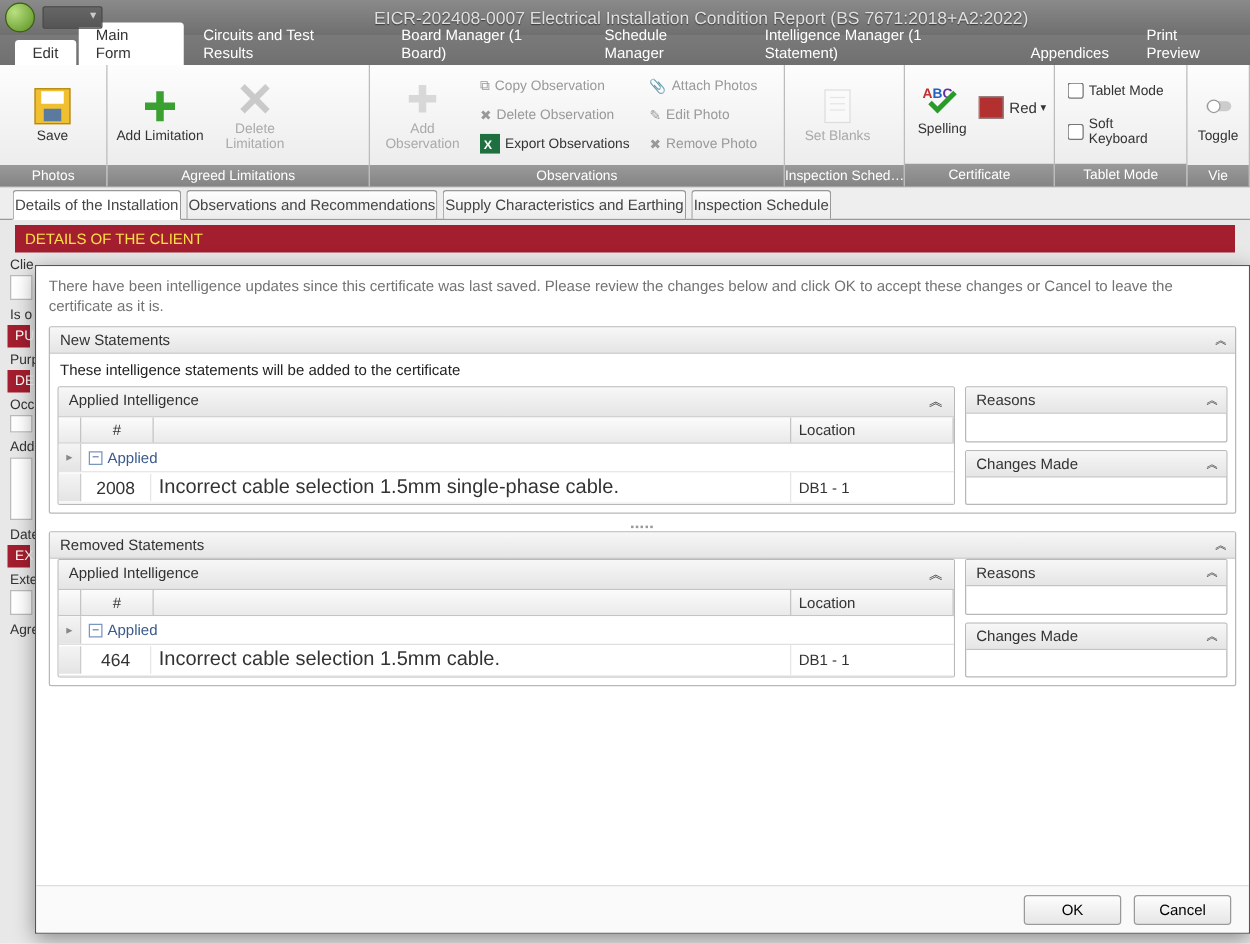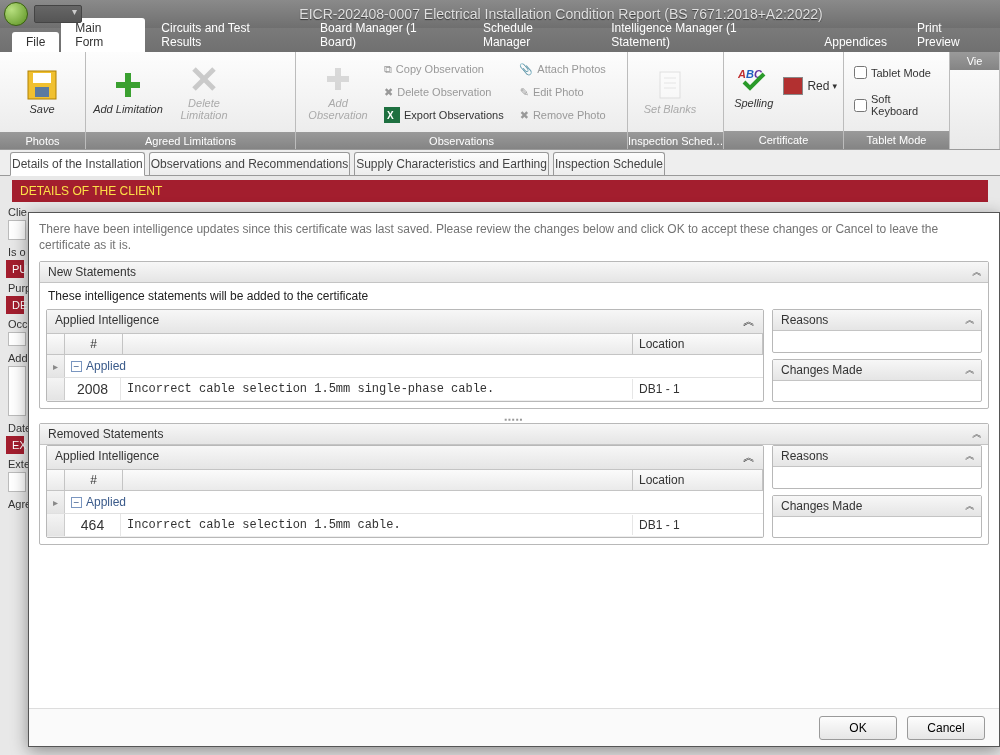--- a/index.html
+++ b/index.html
@@ -16,21 +16,21 @@
 .ribbon-tabs { height: 24px; background: linear-gradient(#7a7a7a,#707070); display:flex; align-items:flex-end; padding-left:12px; gap:2px; }
 .ribbon-tabs .tab { padding: 3px 14px; font-size:12px; color:#fff; background:transparent; border-radius:3px 3px 0 0; cursor:pointer; }
 .ribbon-tabs .tab.file { background:#fff; color:#333; }
 .ribbon-tabs .tab.active { background:#fff; color:#333; }
 
 
 .ribbon { height: 98px; background: linear-gradient(#fdfdfd,#e9e9e9); border-bottom:1px solid #9a9a9a; display:flex; }
 .ribbon-group { border-right:1px solid #bcbcbc; display:flex; flex-direction:column; }
 .ribbon-group .items { flex:1; display:flex; align-items:center; padding:2px 6px; gap:4px; }
 .ribbon-group .label { height:18px; background:linear-gradient(#9a9a9a,#848484); color:#fff; font-size:11px; text-align:center; line-height:18px; white-space:nowrap; overflow:hidden; }
-.big-btn { display:flex; flex-direction:column; align-items:center; justify-content:center; width:72px; height:76px; border:1px solid transparent; border-radius:3px; cursor:pointer;font-style:italic; }
+.big-btn { display:flex; flex-direction:column; align-items:center; justify-content:center; width:72px; height:76px; border:1px solid transparent; border-radius:3px; cursor:pointer; }
 .big-btn .ico { width:32px; height:32px; margin-bottom:2px; display:flex; align-items:center; justify-content:center; }
 .big-btn .txt { font-size:11px; text-align:center; line-height:12px; }
 .big-btn.disabled { color:#aaa; cursor:default; }
 .big-btn.disabled .ico { opacity:0.4; }
 .small-btn-col { display:flex; flex-direction:column; gap:1px; }
 .small-btn { display:flex; align-items:center; gap:4px; padding:2px 6px; font-size:11px; color:#999; height:22px; cursor:pointer; border-radius:2px; white-space:nowrap;}
 .small-btn.enabled { color:#333; }
 .color-swatch { width:20px; height:18px; background:#b23030; border:1px solid #888; margin-right:4px;}
 .check-row { display:flex; align-items:center; gap:4px; font-size:11px; padding:2px 4px; }
 .check-row input { width:13px; height:13px; }
@@ -78,41 +78,41 @@
 .col-loc { width:130px; }
 
 .grid-body { }
 .group-row { display:flex; align-items:center; background:#fff; border-bottom:1px solid #e0e0e0;}
 .group-row .gut { width:18px; background:linear-gradient(#f4f4f4,#e4e4e4); border-right:1px solid #ccc; height:22px; display:flex; align-items:center; justify-content:center; color:#888; font-size:10px;}
 .group-row .grp { flex:1; padding:3px 6px; font-size:12px; color:#3a5a8a; display:flex; align-items:center; gap:4px;}
 .minus { display:inline-block; width:11px; height:11px; border:1px solid #7a96c0; text-align:center; line-height:9px; font-size:10px; color:#3a5a8a; background:#fff;}
 .data-row { display:flex; align-items:center; background:#fff; border-bottom:1px solid #eee;}
 .data-row .gut { width:18px; background:linear-gradient(#f4f4f4,#e4e4e4); border-right:1px solid #ccc; height:22px;}
 .data-row .num { width:56px; text-align:center; border-right:1px solid #e6e6e6; padding:3px 0; font-size:14px;}
-.data-row .desc { flex:1; padding:3px 6px; font-size:12px; border-right:1px solid #e6e6e6;font-family:Liberation Mono, monospace;}
+.data-row .desc { flex:1; padding:3px 6px; font-size:16px; border-right:1px solid #e6e6e6;}
 .data-row .loc { width:130px; padding:3px 6px; font-size:12px;}
 
 .splitter { height:8px; display:flex; align-items:center; justify-content:center; color:#999; font-size:8px; letter-spacing:1px; cursor:row-resize;}
 
 .dlg-btns { height:38px; border-top:1px solid #ddd; display:flex; align-items:center; justify-content:flex-end; gap:10px; padding:0 14px; background:#fafafa;}
 .dlg-btns button { width:78px; height:24px; background:linear-gradient(#fdfdfd,#e6e6e6); border:1px solid #9a9a9a; border-radius:3px; font-size:12px; cursor:pointer;}
 
 svg { display:block; }
 </style>
 </head>
 <body>
 
 <div class="titlebar">
   <div class="orb"></div>
   <div class="qat"></div>
   <div class="title">EICR-202408-0007 Electrical Installation Condition Report (BS 7671:2018+A2:2022)</div>
 </div>
 
 <div class="ribbon-tabs">
-  <div class="tab file">File</div>
+  <div class="tab file">Edit</div>
   <div class="tab active">Main Form</div>
   <div class="tab">Circuits and Test Results</div>
   <div class="tab">Board Manager (1 Board)</div>
   <div class="tab">Schedule Manager</div>
   <div class="tab">Intelligence Manager (1 Statement)</div>
   <div class="tab">Appendices</div>
   <div class="tab">Print Preview</div>
 </div>
 
 <div class="ribbon">
@@ -253,20 +253,31 @@
         </div>
       <div class="check-row">
           <input type="checkbox" style="">
           <span>Soft Keyboard</span>
         </div>
     </div>
     <div class="label">Tablet Mode</div>
   </div>
 
   <div class="ribbon-group" style="flex:1; min-width:40px;">
+    <div class="items">
+      <div class="big-btn" style="width:44px;">
+        <div class="ico">
+            <svg width="24" height="24">
+              <rect x="2" y="8" width="20" height="8" rx="4" fill="#ccc"></rect>
+              <circle cx="8" cy="12" r="5" fill="#fff" stroke="#999"></circle>
+            </svg>
+          </div>
+        <div class="txt">Toggle</div>
+      </div>
+    </div>
     <div class="label">Vie</div>
   </div>
 </div>
 
 <div class="subtabs">
   <div class="stab active">Details of the Installation</div>
   <div class="stab">Observations and Recommendations</div>
   <div class="stab">Supply Characteristics and Earthing</div>
   <div class="stab">Inspection Schedule</div>
 </div>

